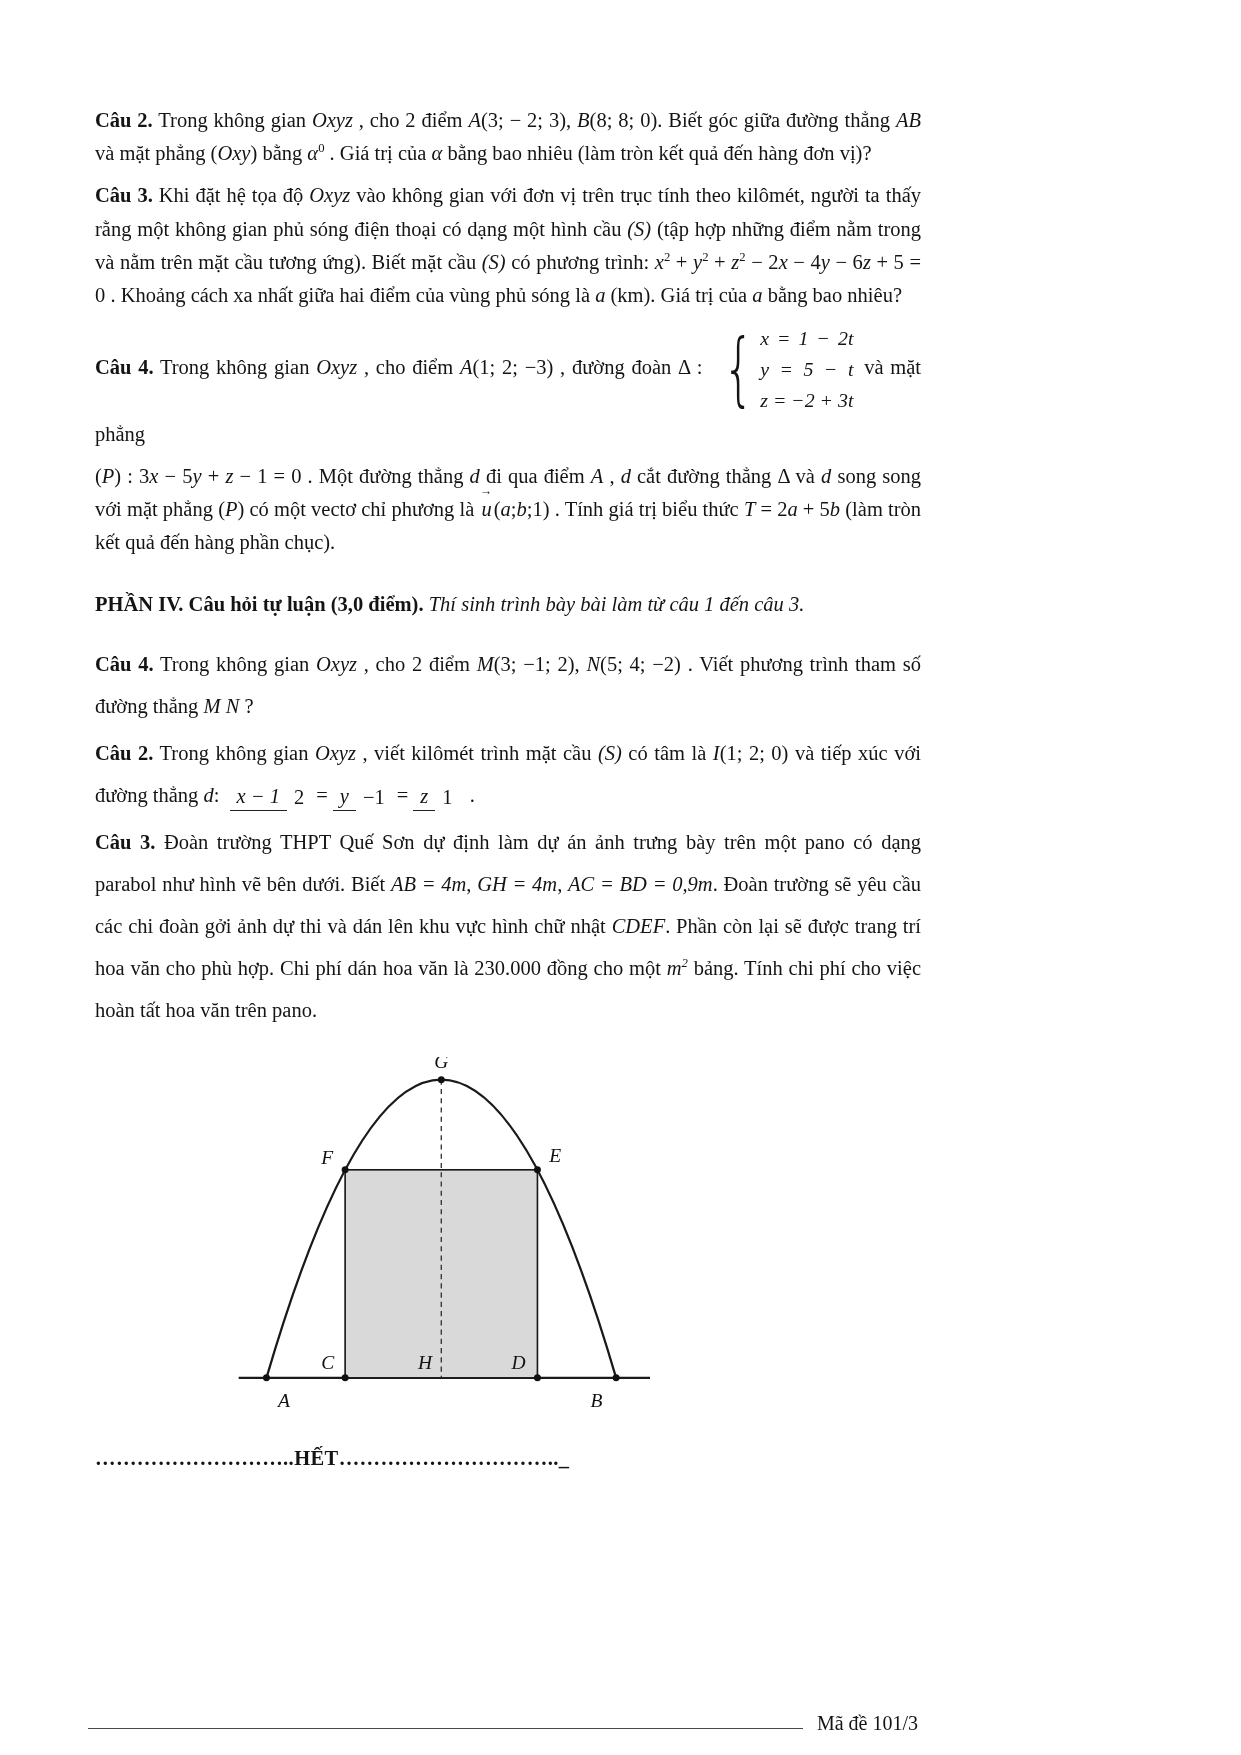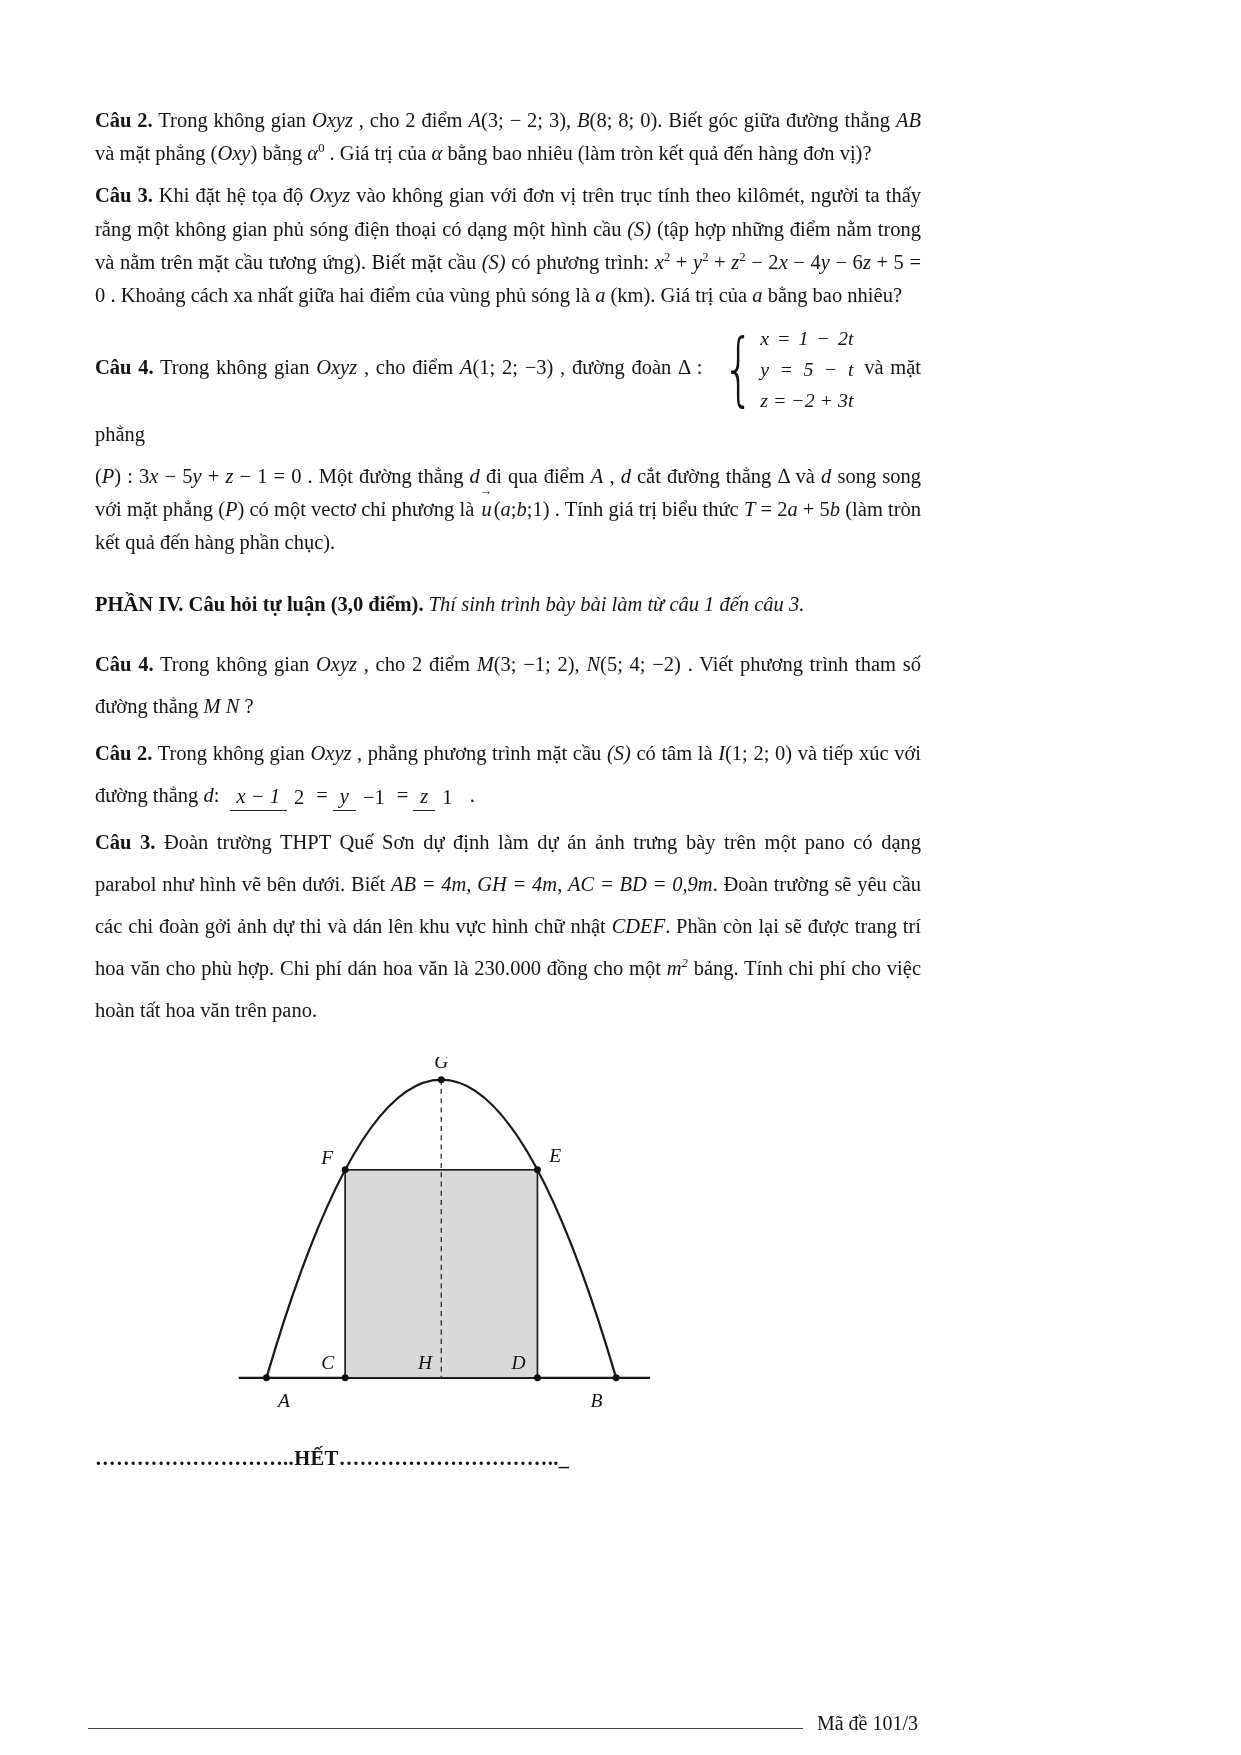--- a/index.html
+++ b/index.html
@@ -84,21 +84,21 @@
     <span><span> và mặt phẳng</span></span>
   </p>
 
   <p class="para"><span><span>(</span><span class="i">P</span><span>) : 3</span><span class="i">x</span><span> − 5</span><span class="i">y</span><span> + </span><span class="i">z</span><span> − 1 = 0</span><span> . Một đường thẳng </span><span class="i">d</span><span> đi qua điểm </span><span class="i">A</span><span> , </span><span class="i">d</span><span> cắt đường thẳng </span><span>Δ</span><span> và </span><span class="i">d</span><span> song song với mặt phẳng </span><span>(</span><span class="i">P</span><span>)</span><span> có một vectơ chỉ phương là </span></span><span class="vec"><span class="vec-arrow">→</span><span class="i">u</span></span><span><span>(</span><span class="i">a</span><span>;</span><span class="i">b</span><span>;1)</span><span> . Tính giá trị biểu thức </span><span class="i">T</span><span> = 2</span><span class="i">a</span><span> + 5</span><span class="i">b</span><span> (làm tròn kết quả đến hàng phần chục).</span></span></p>
 
   <p class="para heading"><span class="b">PHẦN IV. Câu hỏi tự luận (3,0 điểm).</span><span> </span><span class="i">Thí sinh trình bày bài làm từ câu 1 đến câu 3.</span></p>
 
   <div class="part4">
     <p class="para"><span class="b">Câu 4.</span><span> Trong không gian </span><span class="i">Oxyz</span><span> , cho 2 điểm </span><span class="i">M</span><span>(3; −1; 2)</span><span>, </span><span class="i">N</span><span>(5; 4; −2)</span><span> . Viết phương trình tham số đường thẳng </span><span class="i">M N</span><span> ?</span></p>
 
-    <p class="para"><span><span class="b">Câu 2.</span><span> Trong không gian </span><span class="i">Oxyz</span><span> , phẳng phương trình mặt cầu </span><span class="i">(S)</span><span> có tâm là </span><span class="i">I</span><span>(1; 2; 0)</span><span> và tiếp xúc với đường thẳng </span><span class="i">d</span><span>:  </span></span><span class="frac">
+    <p class="para"><span><span class="b">Câu 2.</span><span> Trong không gian </span><span class="i">Oxyz</span><span> , viết kilômét trình mặt cầu </span><span class="i">(S)</span><span> có tâm là </span><span class="i">I</span><span>(1; 2; 0)</span><span> và tiếp xúc với đường thẳng </span><span class="i">d</span><span>:  </span></span><span class="frac">
           <span class="fr-num">x − 1</span>
           <span class="fr-den">2</span>
         </span><span>=</span><span class="frac">
           <span class="fr-num">y</span>
           <span class="fr-den">−1</span>
         </span><span>=</span><span class="frac">
           <span class="fr-num">z</span>
           <span class="fr-den">1</span>
         </span><span> .</span></p>
 

